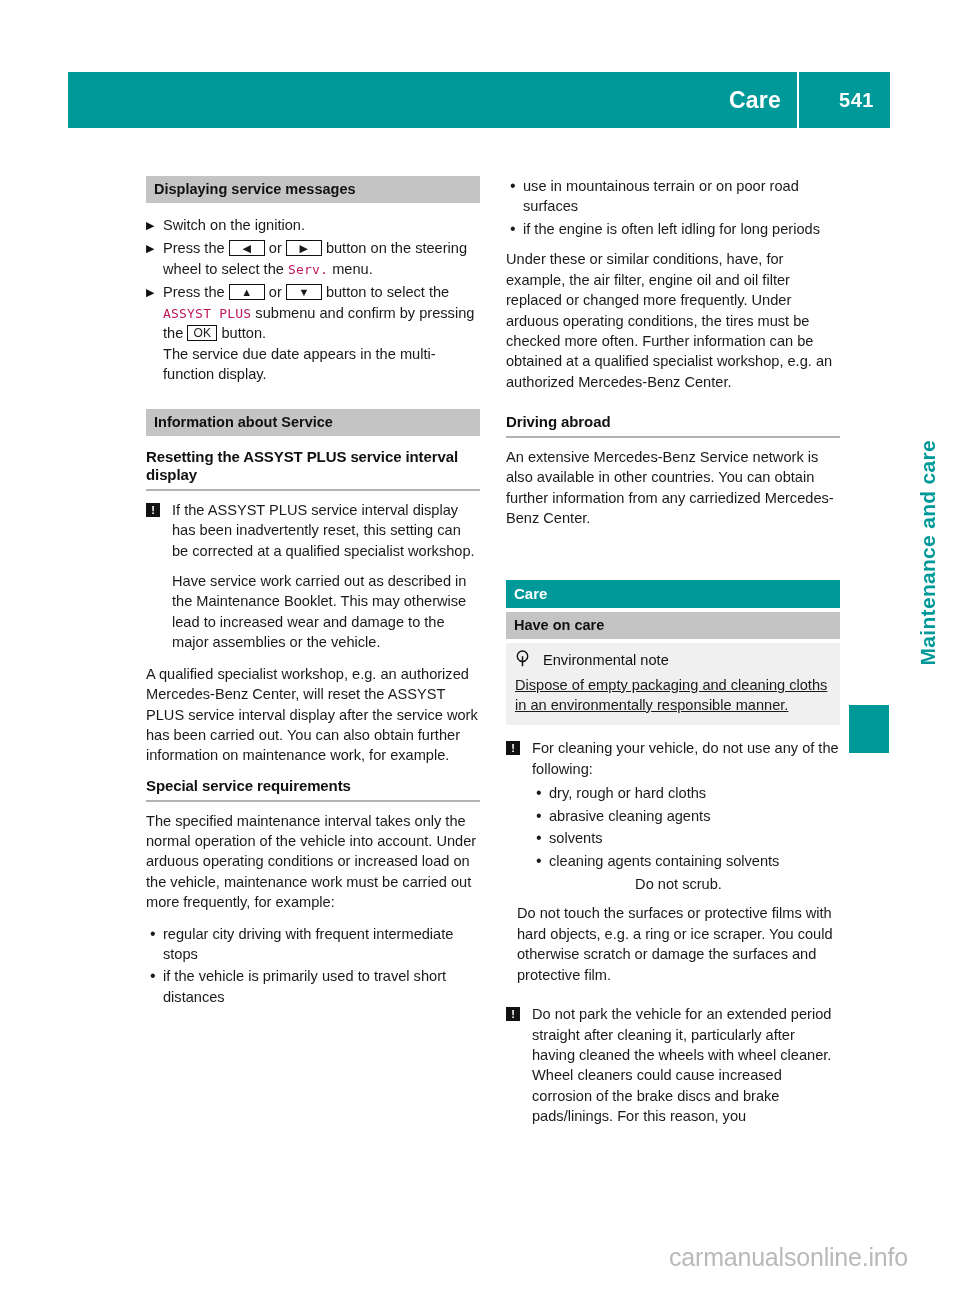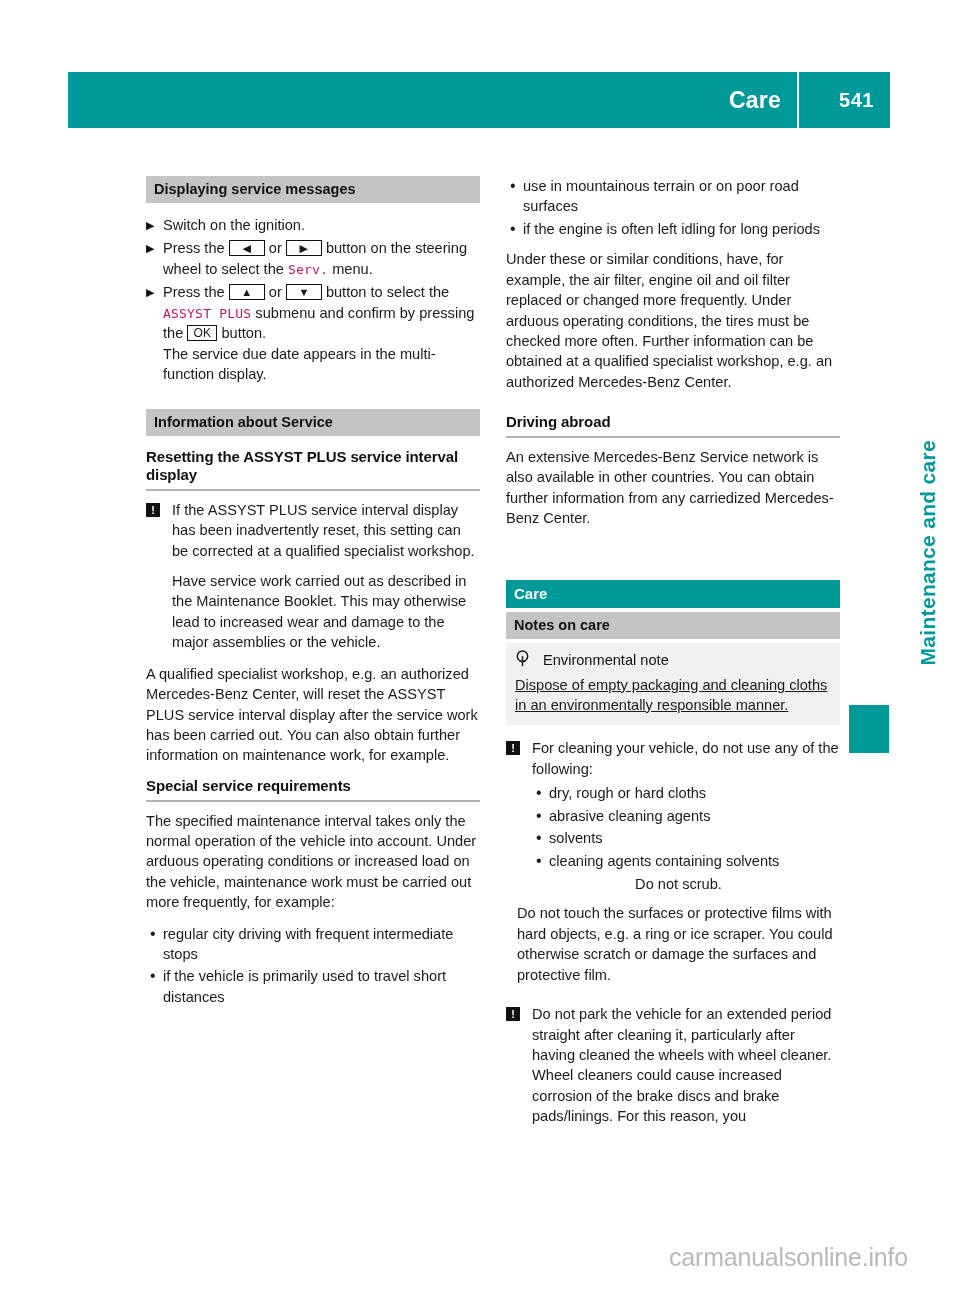--- a/index.html
+++ b/index.html
@@ -340,21 +340,21 @@
   <div style="height:6px"></div>
 
   <h3 class="sub">Driving abroad</h3>
   <hr class="rule">
 
   <p class="body">An extensive Mercedes-Benz Service network is also available in other countries. You can obtain further information from any carried­ized Mercedes-Benz Center.</p>
 
   <div style="height:40px"></div>
 
   <div class="band-teal">Care</div>
-  <div class="band-gray nm">Notes on care</div>
+  <div class="band-gray nm">Have on care</div>
 
   <div class="env-panel">
     <div class="env-head">
       <span>
         <svg width="15" height="17" viewBox="0 0 15 17" aria-hidden="true">
           <circle cx="7.5" cy="6.2" r="5.2" fill="none" stroke="#111" stroke-width="1.4"></circle>
           <line x1="7.5" y1="6.2" x2="7.5" y2="16.2" stroke="#111" stroke-width="1.5"></line>
           <line x1="4.2" y1="10.6" x2="7.5" y2="12.0" stroke="#111" stroke-width="1.3"></line>
           <line x1="10.8" y1="10.6" x2="7.5" y2="12.0" stroke="#111" stroke-width="1.3"></line>
         </svg>

